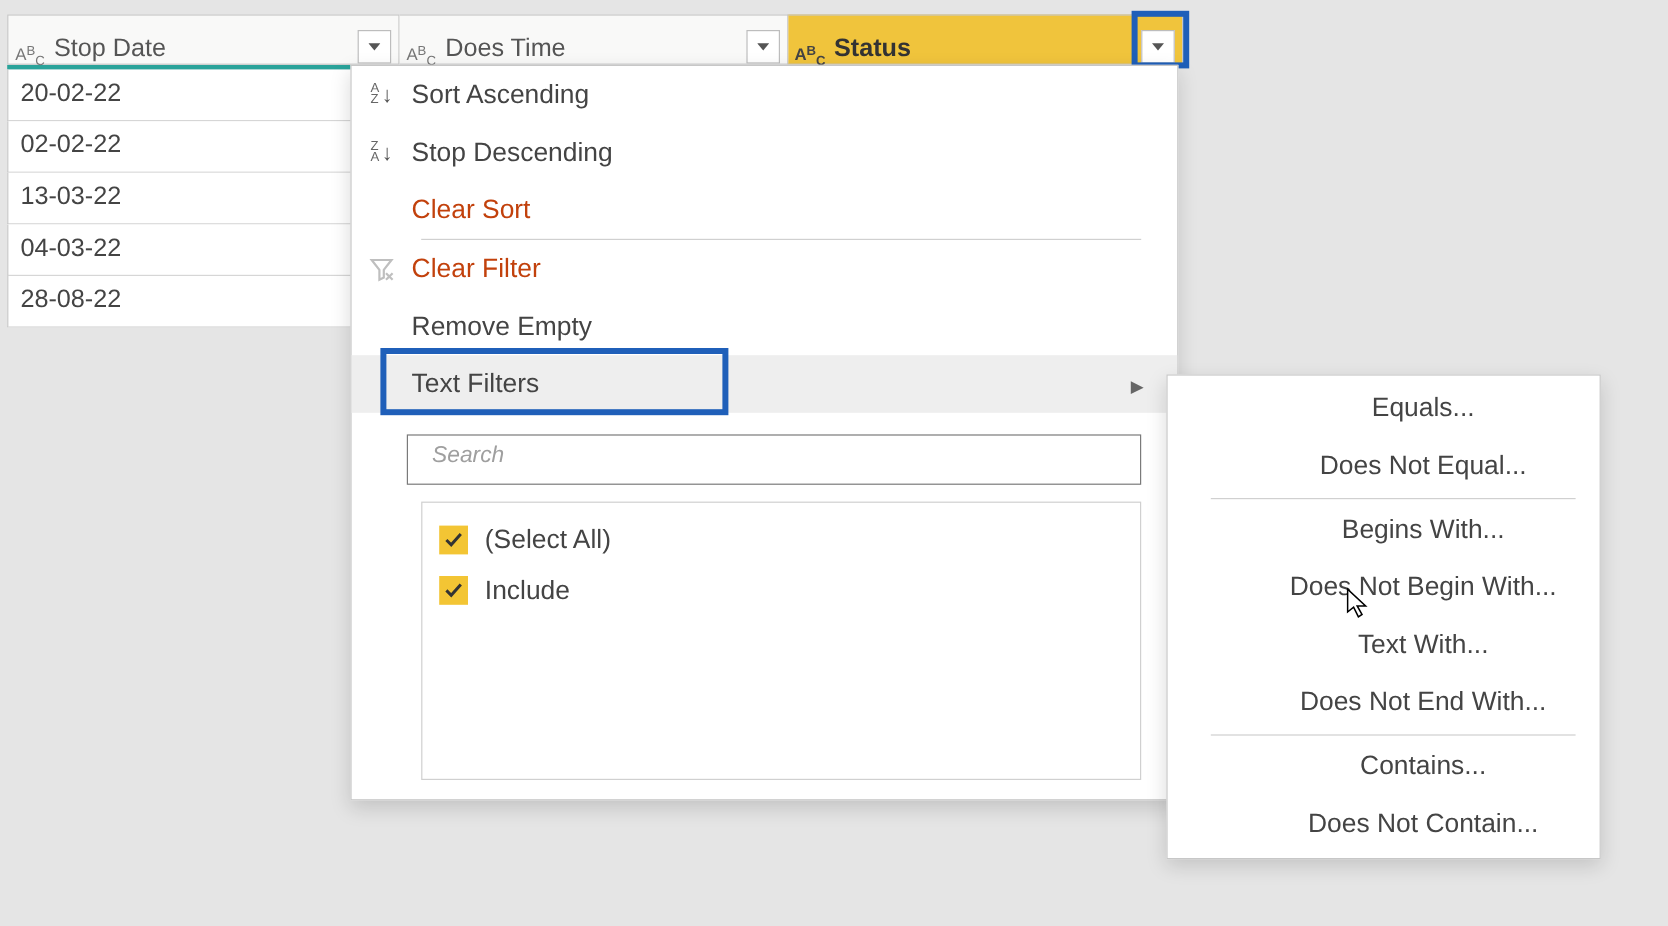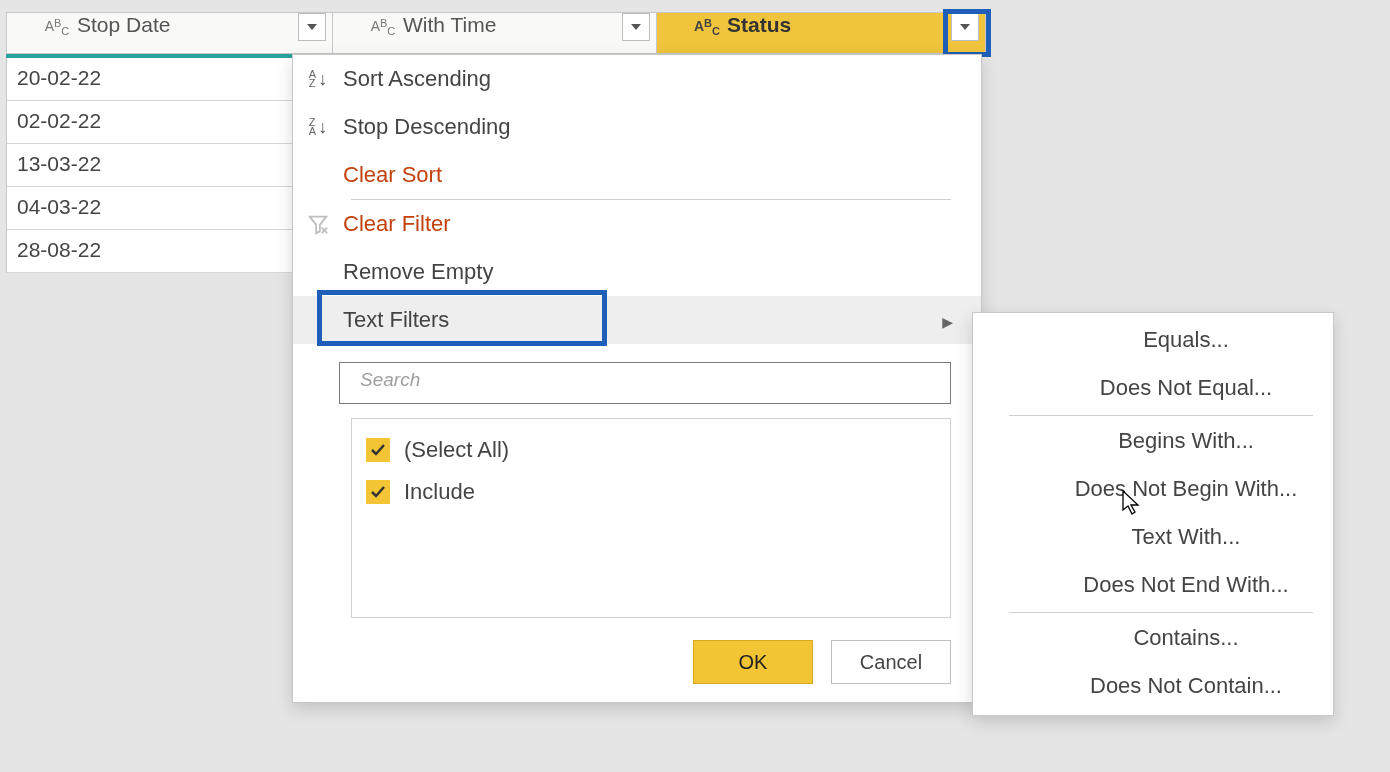--- a/index.html
+++ b/index.html
@@ -17,27 +17,26 @@
     left: 6px;
     top: 12px;
     width: 980px;
   }
   .header-row {
     display: flex;
     height: 42px;
   }
   .col-header {
     display: flex;
-    align-items: flex-start;
+    align-items: flex-end;
     background: #f9f9f8;
     border: 1px solid #c7c7c7;
     font-size: 21px;
     color: #555;
     position: relative;
-    padding-left: 32px;
   }
   .col-header.ch1 { width: 327px; border-left: 1px solid #c7c7c7; }
   .col-header.ch2 { width: 324px; border-left: none; }
   .col-header.ch3 { width: 329px; border-left: none; background: #f0c43c; color: #333; font-weight: 600; }
   .abc-icon {
     width: 36px;
     text-align: center;
     font-size: 14px;
     color: #777;
     line-height: 1;
@@ -142,21 +141,21 @@
     margin: 18px 30px 0 46px;
     height: 42px;
     border: 1px solid #7a7a7a;
     padding: 6px 20px;
     font-size: 19px;
     color: #9f9f9f;
     font-style: italic;
   }
   .check-list {
     margin: 14px 30px 8px 58px;
-    height: 200px;
+    height: 232px;
     border: 1px solid #d0d0d0;
     padding: 10px 14px;
   }
   .check-item {
     display: flex;
     align-items: center;
     height: 42px;
     font-size: 22px;
     color: #444;
   }
@@ -235,21 +234,21 @@
       <div class="abc-icon">A<span class="sup">B</span><span class="sub">C</span></div>
       <div class="col-title">Stop Date</div>
       <div class="drop-btn">
         <svg viewBox="0 0 10 10">
             <path d="M0 2 L5 8 L10 2 Z" fill="#555"></path>
           </svg>
       </div>
     </div>
     <div class="col-header ch2">
       <div class="abc-icon">A<span class="sup">B</span><span class="sub">C</span></div>
-      <div class="col-title">With Time</div>
+      <div class="col-title">Does Time</div>
       <div class="drop-btn">
         <svg viewBox="0 0 10 10">
             <path d="M0 2 L5 8 L10 2 Z" fill="#555"></path>
           </svg>
       </div>
     </div>
     <div class="col-header ch3">
       <div class="abc-icon" style="color:#444">A<span class="sup">B</span><span class="sub">C</span></div>
       <div class="col-title">Status</div>
       <div class="drop-btn">
@@ -325,24 +324,20 @@
       <span>(Select All)</span>
     </div>
     <div class="check-item">
       <div class="checkbox">
           <svg viewBox="0 0 16 16">
             <path d="M2 8 L6 12 L14 3" fill="none" stroke="#333" stroke-width="2.5"></path>
           </svg>
         </div>
       <span>Include</span>
     </div>
-  </div>
-  <div class="btn-row">
-    <div class="btn primary">OK</div>
-    <div class="btn">Cancel</div>
   </div>
 </div>
 
 <div class="submenu">
   <div class="sub-item">Equals...</div>
   <div class="sub-item">Does Not Equal...</div>
   <div class="sub-sep"></div>
   <div class="sub-item">Begins With...</div>
   <div class="sub-item" style="position:relative">Does Not Begin With...</div>
   <div class="sub-item">Text With...</div>

